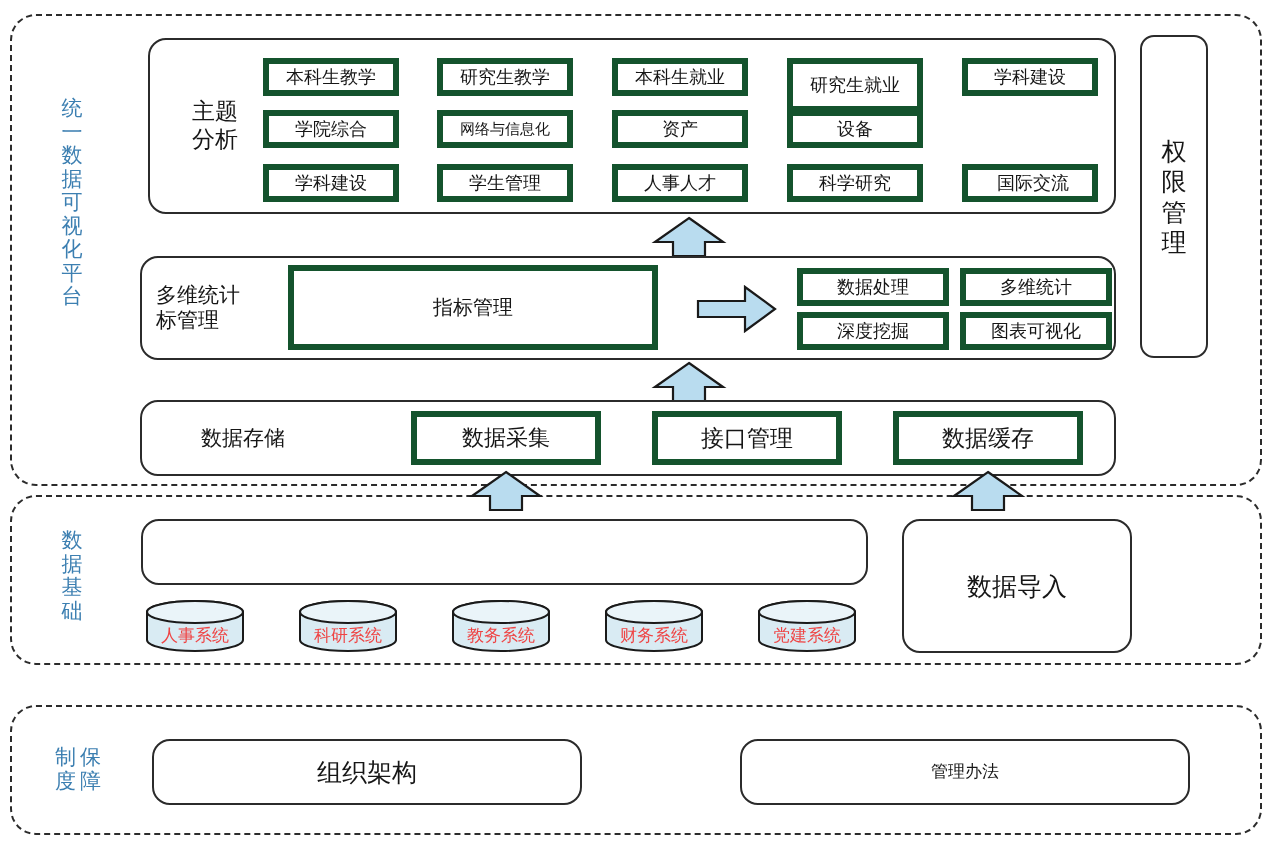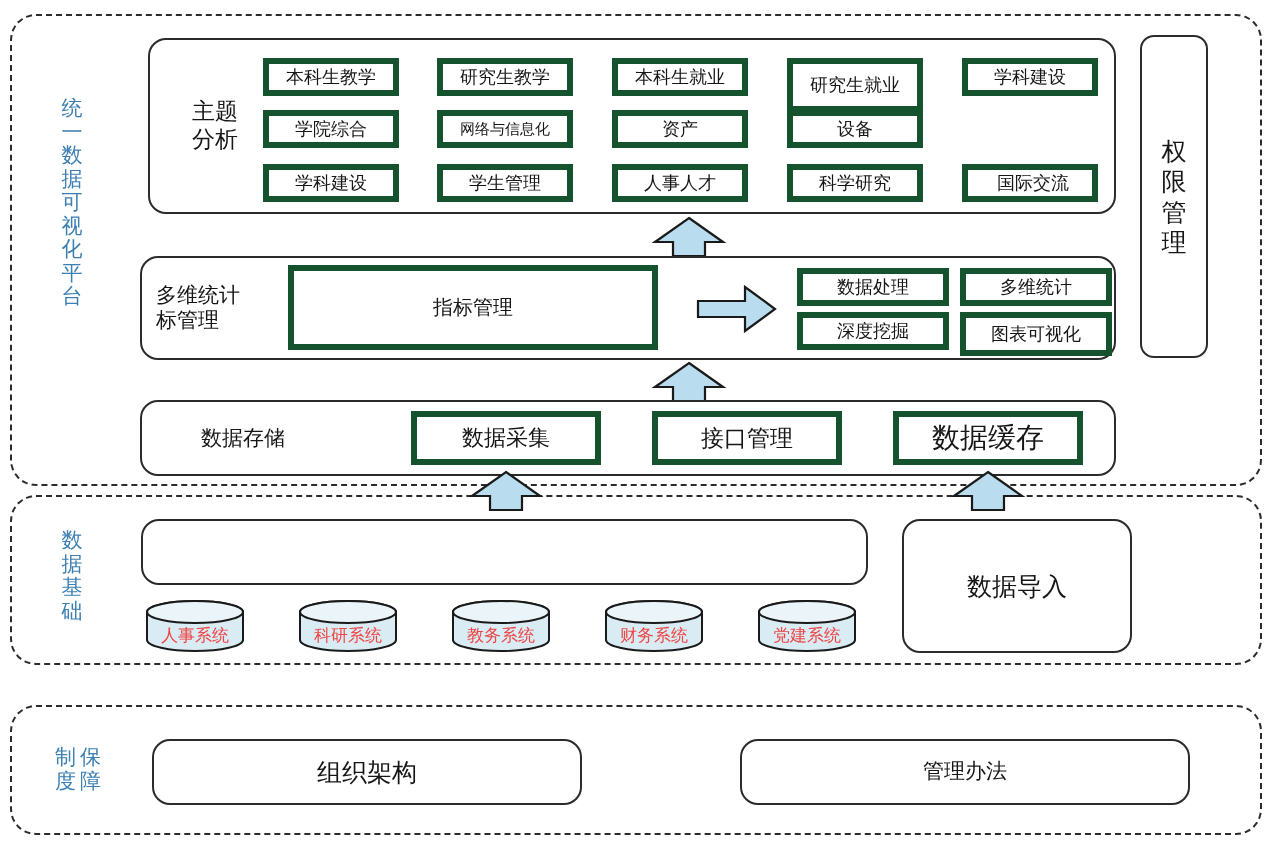--- a/index.html
+++ b/index.html
@@ -186,35 +186,35 @@
 
   <div class="arrow" style="left:697px; top:285px; width:80px; height:48px;">
     <svg width="80" height="48" viewBox="0 0 80 48">
       <polygon points="1,16 48,16 48,2 78,24 48,46 48,32 1,32" fill="#b9dcef" stroke="#1a1a1a" stroke-width="2.2" stroke-linejoin="miter"></polygon>
     </svg>
   </div>
 
   <div class="box" style="left:797px; top:268px; width:152px; height:38px;">数据处理</div>
   <div class="box" style="left:960px; top:268px; width:152px; height:38px;">多维统计</div>
   <div class="box" style="left:797px; top:312px; width:152px; height:38px;">深度挖掘</div>
-  <div class="box" style="left:960px; top:312px; width:152px; height:44px;text-align:center;">图表可视化</div>
+  <div class="box" style="left:960px; top:312px; width:152px; height:38px;text-align:center;">图表可视化</div>
 
   <div class="arrow" style="left:653px; top:362px; width:72px; height:40px;">
     <svg width="72" height="40" viewBox="0 0 72 40">
       <polygon points="36,1 70,25 52,25 52,39 20,39 20,25 2,25" fill="#b9dcef" stroke="#1a1a1a" stroke-width="2.2" stroke-linejoin="miter"></polygon>
     </svg>
   </div>
 
   <div class="panel" style="left:140px; top:400px; width:976px; height:76px;"></div>
 
   <div class="txt" style="left:168px; top:418px; width:150px; height:40px; font-size:21px;">数据存储</div>
 
   <div class="box" style="left:411px; top:411px; width:190px; height:54px; font-size:22px;">数据采集</div>
   <div class="box" style="left:652px; top:411px; width:190px; height:54px; font-size:23px;">接口管理</div>
-  <div class="box" style="left:893px; top:411px; width:190px; height:54px; font-size:28px;">数据缓存</div>
+  <div class="box" style="left:893px; top:411px; width:190px; height:54px; font-size:23px;">数据缓存</div>
 
   <div class="section" style="left:10px; top:495px; width:1252px; height:170px;"></div>
 
   <div class="vlabel" style="left:48px; top:528px; width:48px;">
     <span class="col">
       <span>数</span>
       <span>据</span>
       <span>基</span>
       <span>础</span>
     </span>
@@ -285,15 +285,15 @@
     </span><span class="col">
       <span>保</span>
       <span>障</span>
     </span>
   </div>
 
   <div class="panel" style="left:152px; top:739px; width:430px; height:66px;"></div>
   <div class="txt" style="left:152px; top:739px; width:430px; height:66px; font-size:25px;">组织架构</div>
 
   <div class="panel" style="left:740px; top:739px; width:450px; height:66px;"></div>
-  <div class="txt" style="left:740px; top:739px; width:450px; height:66px; font-size:21px;font-family:Liberation Serif, serif;">管理办法</div>
+  <div class="txt" style="left:740px; top:739px; width:450px; height:66px; font-size:17px;font-family:Liberation Serif, serif;">管理办法</div>
 
 </div>
 
 </body></html>

